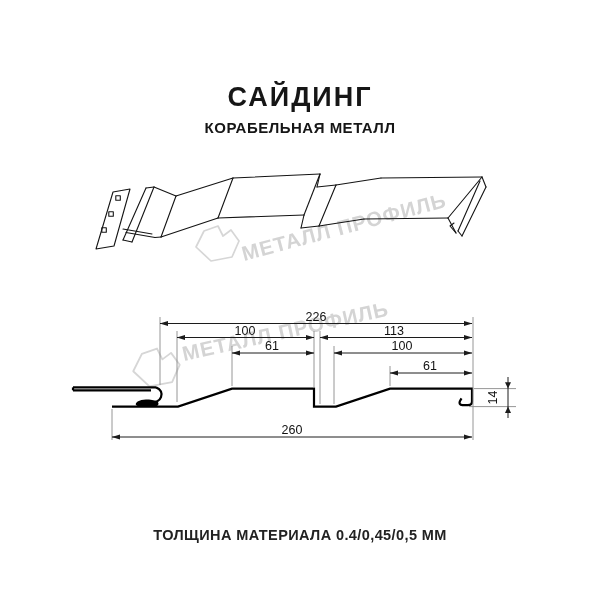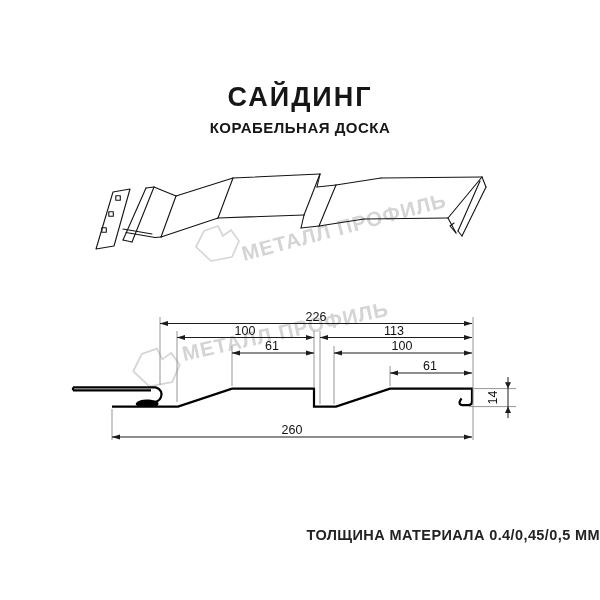--- a/index.html
+++ b/index.html
@@ -3,21 +3,21 @@
 <meta charset="utf-8">
 <style>
   html,body{margin:0;padding:0;}
   body{width:600px;height:600px;position:relative;background:#ffffff;overflow:hidden;
        font-family:"Liberation Sans", sans-serif;}
   .stage{position:absolute;inset:0;width:600px;height:600px;}
   .hdr{position:absolute;top:68px;left:0;right:0;text-align:center;color:#161616;margin-top:16px;}
   .t1{font-size:27px;font-weight:700;letter-spacing:2px;line-height:1;}
   .t2{font-size:15px;font-weight:700;letter-spacing:.5px;margin-top:9px;line-height:1;}
   .t3{font-size:11.5px;font-weight:700;letter-spacing:.3px;margin-top:6px;line-height:1;}
-  .cap{position:absolute;top:527px;left:0;right:0;text-align:right;
+  .cap{position:absolute;top:527px;left:0;right:0;text-align:center;
        font-size:14.5px;font-weight:700;letter-spacing:.4px;color:#222;}
   svg{position:absolute;top:0;left:0;}
   .wm-text{font-weight:700;font-size:20.5px;letter-spacing:1px;fill:#d4d4d4;}
   .wm-logo{fill:none;stroke:#d6d6d6;stroke-width:1.7;stroke-linejoin:round;}
   .ln3d{fill:none;stroke:#141414;stroke-width:1.1;stroke-linejoin:round;stroke-linecap:round;}
   .prof{fill:none;stroke:#000;stroke-width:2.2;stroke-linejoin:miter;stroke-linecap:butt;}
   .ext{stroke:#8a8a8a;stroke-width:.9;}
   .dim{stroke:#1c1c1c;stroke-width:1;}
   .dimtxt{font-size:12.5px;fill:#111;}
 </style>
@@ -162,18 +162,18 @@
         <line class="dim" x1="508" y1="377" x2="508" y2="418"></line>
         <polygon fill="#1c1c1c" points="505,382.3 511,382.3 508,388.6"></polygon>
         <polygon fill="#1c1c1c" points="505,412.9 511,412.9 508,406.6"></polygon>
         <text class="dimtxt" text-anchor="middle" transform="translate(496.5,397.6) rotate(-90)">14</text>
       </g>
     </g>
   </svg>
 
   <div class="hdr">
     <div class="t1">САЙДИНГ</div>
-    <div class="t2">КОРАБЕЛЬНАЯ ДОСКА</div>
+    <div class="t2">КОРАБЕЛЬНАЯ МЕТАЛЛ</div>
   </div>
 
   <div class="cap">ТОЛЩИНА МАТЕРИАЛА 0.4/0,45/0,5 ММ</div>
 
 </div>
 
 </body></html>

